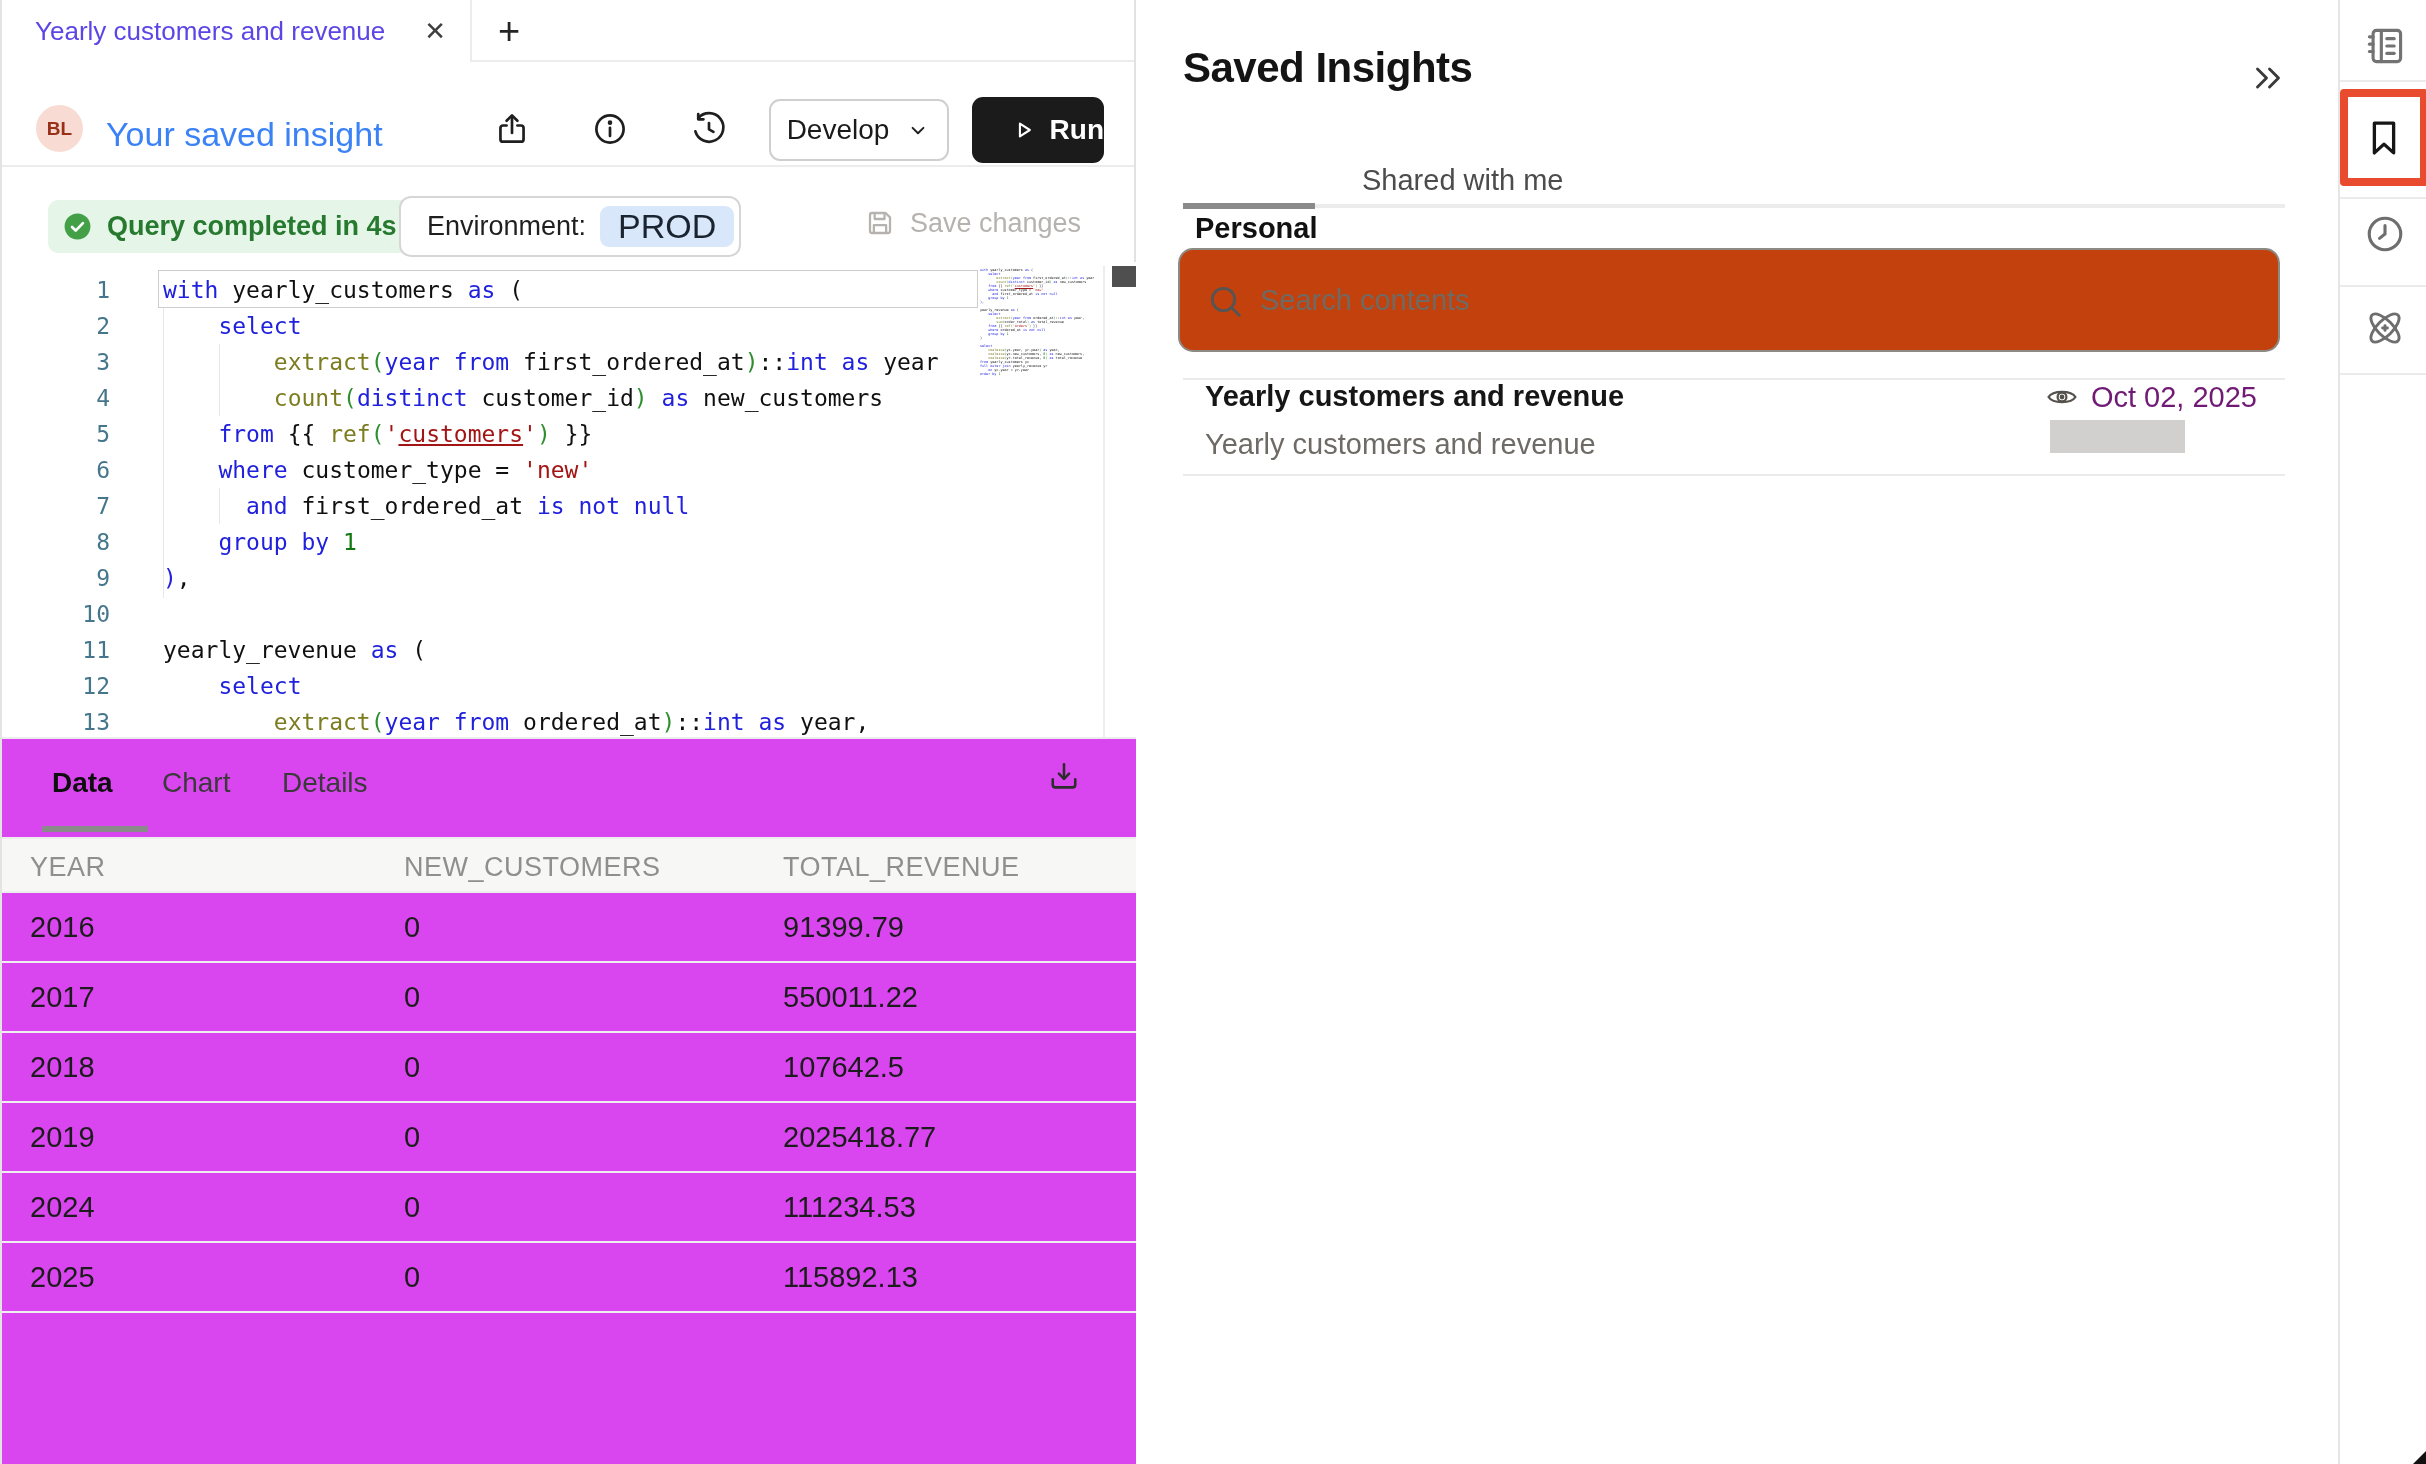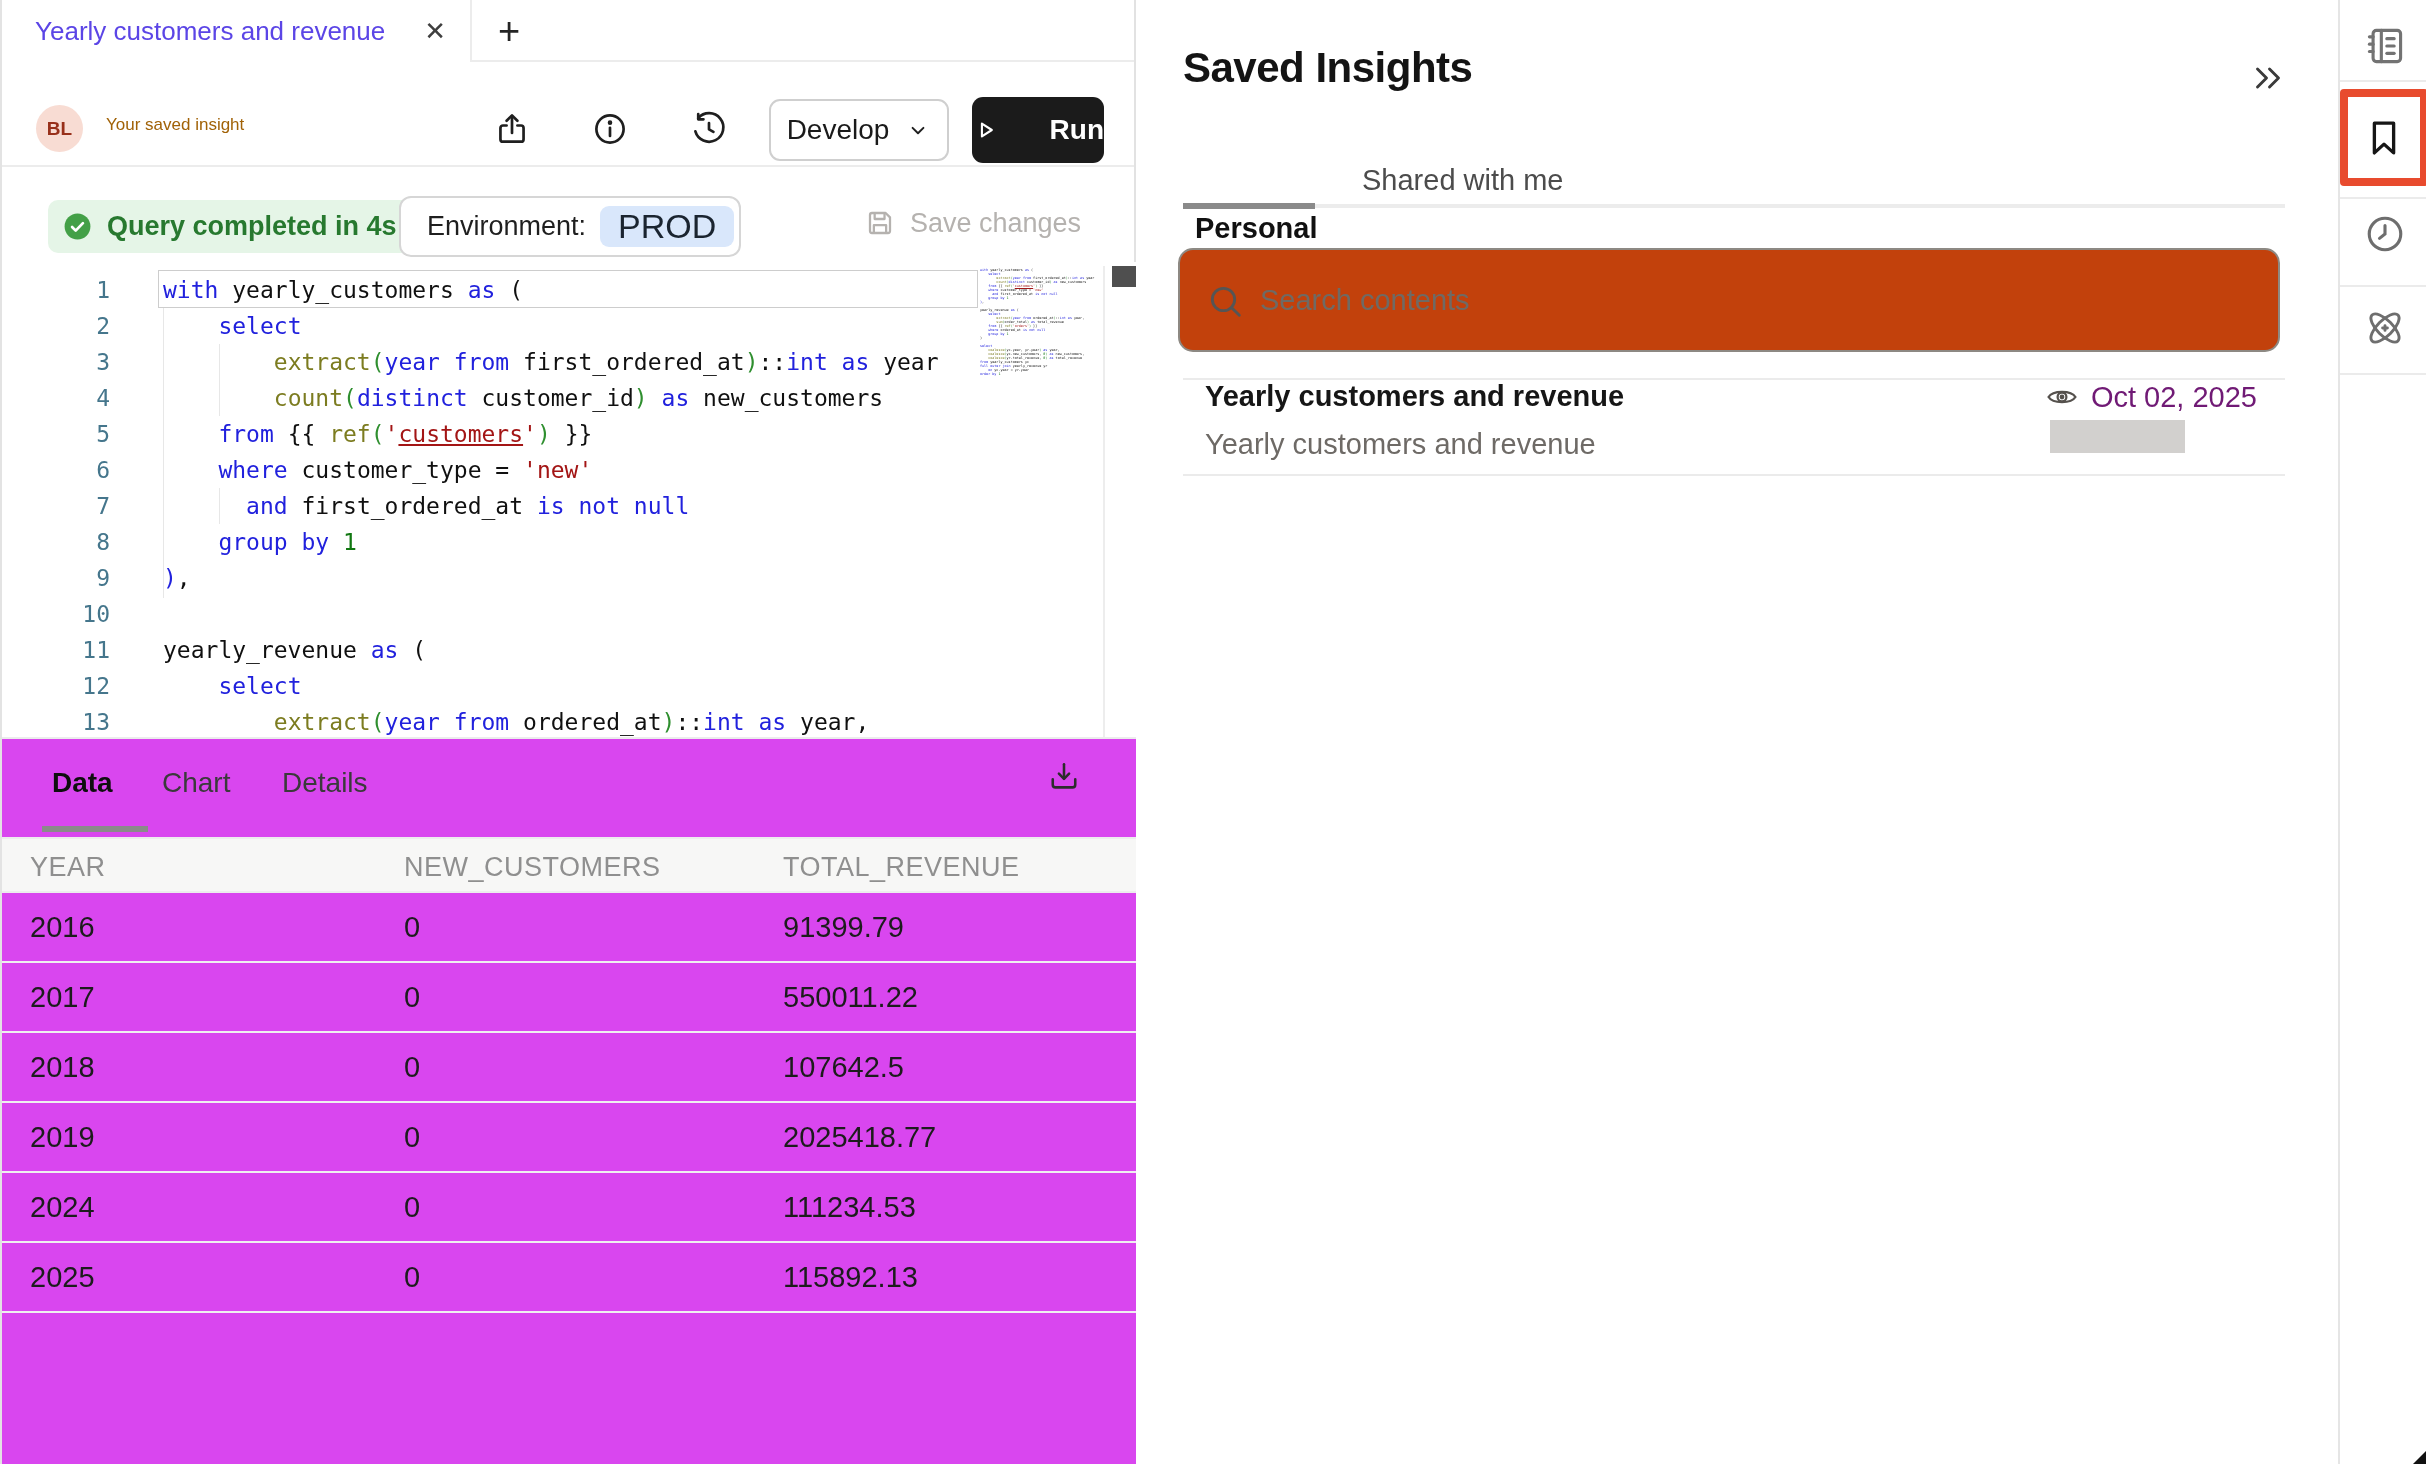--- a/index.html
+++ b/index.html
@@ -16,29 +16,29 @@
   .left-panel { position:absolute; left:0; top:0; width:1134px; height:1464px; background:#fff; border-right:2px solid #e2e2e2; }
 
   .tabbar { position:absolute; left:0; top:0; width:100%; height:62px; border-bottom:2px solid #ececec; background:#fff; }
   .tab { position:absolute; left:0; top:0; width:470px; height:62px; border-right:2px solid #ececec; display:flex; align-items:center; padding:0 24px 0 33px; background:#fff; }
   .tab-label { color:#5b45e6; font-size:26px; font-weight:500; flex:1; white-space:nowrap; }
   .tab-close { font-size:26px; color:#3f3f3f; line-height:1; cursor:default; }
   .newtab { position:absolute; left:482px; top:0; width:50px; height:62px; display:flex; align-items:center; justify-content:center; font-size:38px; font-weight:300; color:#242424; }
 
   .doc-header { position:absolute; left:0; top:62px; width:100%; height:105px; border-bottom:2px solid #ececec; display:flex; align-items:center; background:#fff; }
   .avatar { position:absolute; left:34px; top:105px; width:47px; height:47px; border-radius:50%; background:#f8dcd3; color:#98301a; font-size:19px; font-weight:700; display:flex; align-items:center; justify-content:center; }
-  .doc-title { position:absolute; left:104px; top:115px; font-size:17px; color:#a16207; }
+  .doc-title { position:absolute; left:104px; top:115px; font-size:34px; color:#3b82f6; }
   .hicon { position:absolute; top:110px; width:38px; height:38px; }
   .hicon svg { width:38px; height:38px; }
   .icon-share { left:491px; }
   .icon-info  { left:589px; }
   .icon-history { left:688px; }
   .develop-btn { position:absolute; left:767px; top:99px; width:180px; height:62px; border:2px solid #cfcfcf; border-radius:11px; background:#fff; display:flex; align-items:center; justify-content:center; gap:16px; }
   .develop-btn span { font-size:28px; color:#1a1a1a; }
-  .run-btn { position:absolute; left:970px; top:97px; width:132px; height:66px; background:#1b1b1b; border-radius:11px; display:flex; align-items:center; justify-content:space-between; gap:12px; }
+  .run-btn { position:absolute; left:970px; top:97px; width:132px; height:66px; background:#1b1b1b; border-radius:11px; display:flex; align-items:center; justify-content:flex-end; gap:12px; }
   .run-btn span { color:#fff; font-size:28px; font-weight:600; }
 
   .statusbar { position:absolute; left:0; top:167px; width:100%; height:95px; background:#fff; }
   .query-pill { position:absolute; left:46px; top:33px; height:53px; background:#e5f5e7; border-radius:10px; display:flex; align-items:center; padding:0 26px 0 14px; gap:14px; }
   .query-pill span { color:#27792f; font-size:27px; font-weight:600; white-space:nowrap; }
   .env-btn { position:absolute; left:397px; top:29px; width:342px; height:61px; border:2px solid #d6d6d6; border-radius:12px; background:#fff; display:flex; align-items:center; padding:0 18px 0 26px; gap:14px; }
   .env-label { font-size:27px; color:#1f1f1f; }
   .env-pill { background:#d9e7fb; border-radius:9px; height:41px; padding:0 18px; display:flex; align-items:center; font-size:34px; font-weight:500; color:#1a2430; }
   .save-btn { position:absolute; left:862px; top:40px; display:flex; align-items:center; gap:14px; }
   .save-btn span { font-size:27px; color:#b5b2af; }

